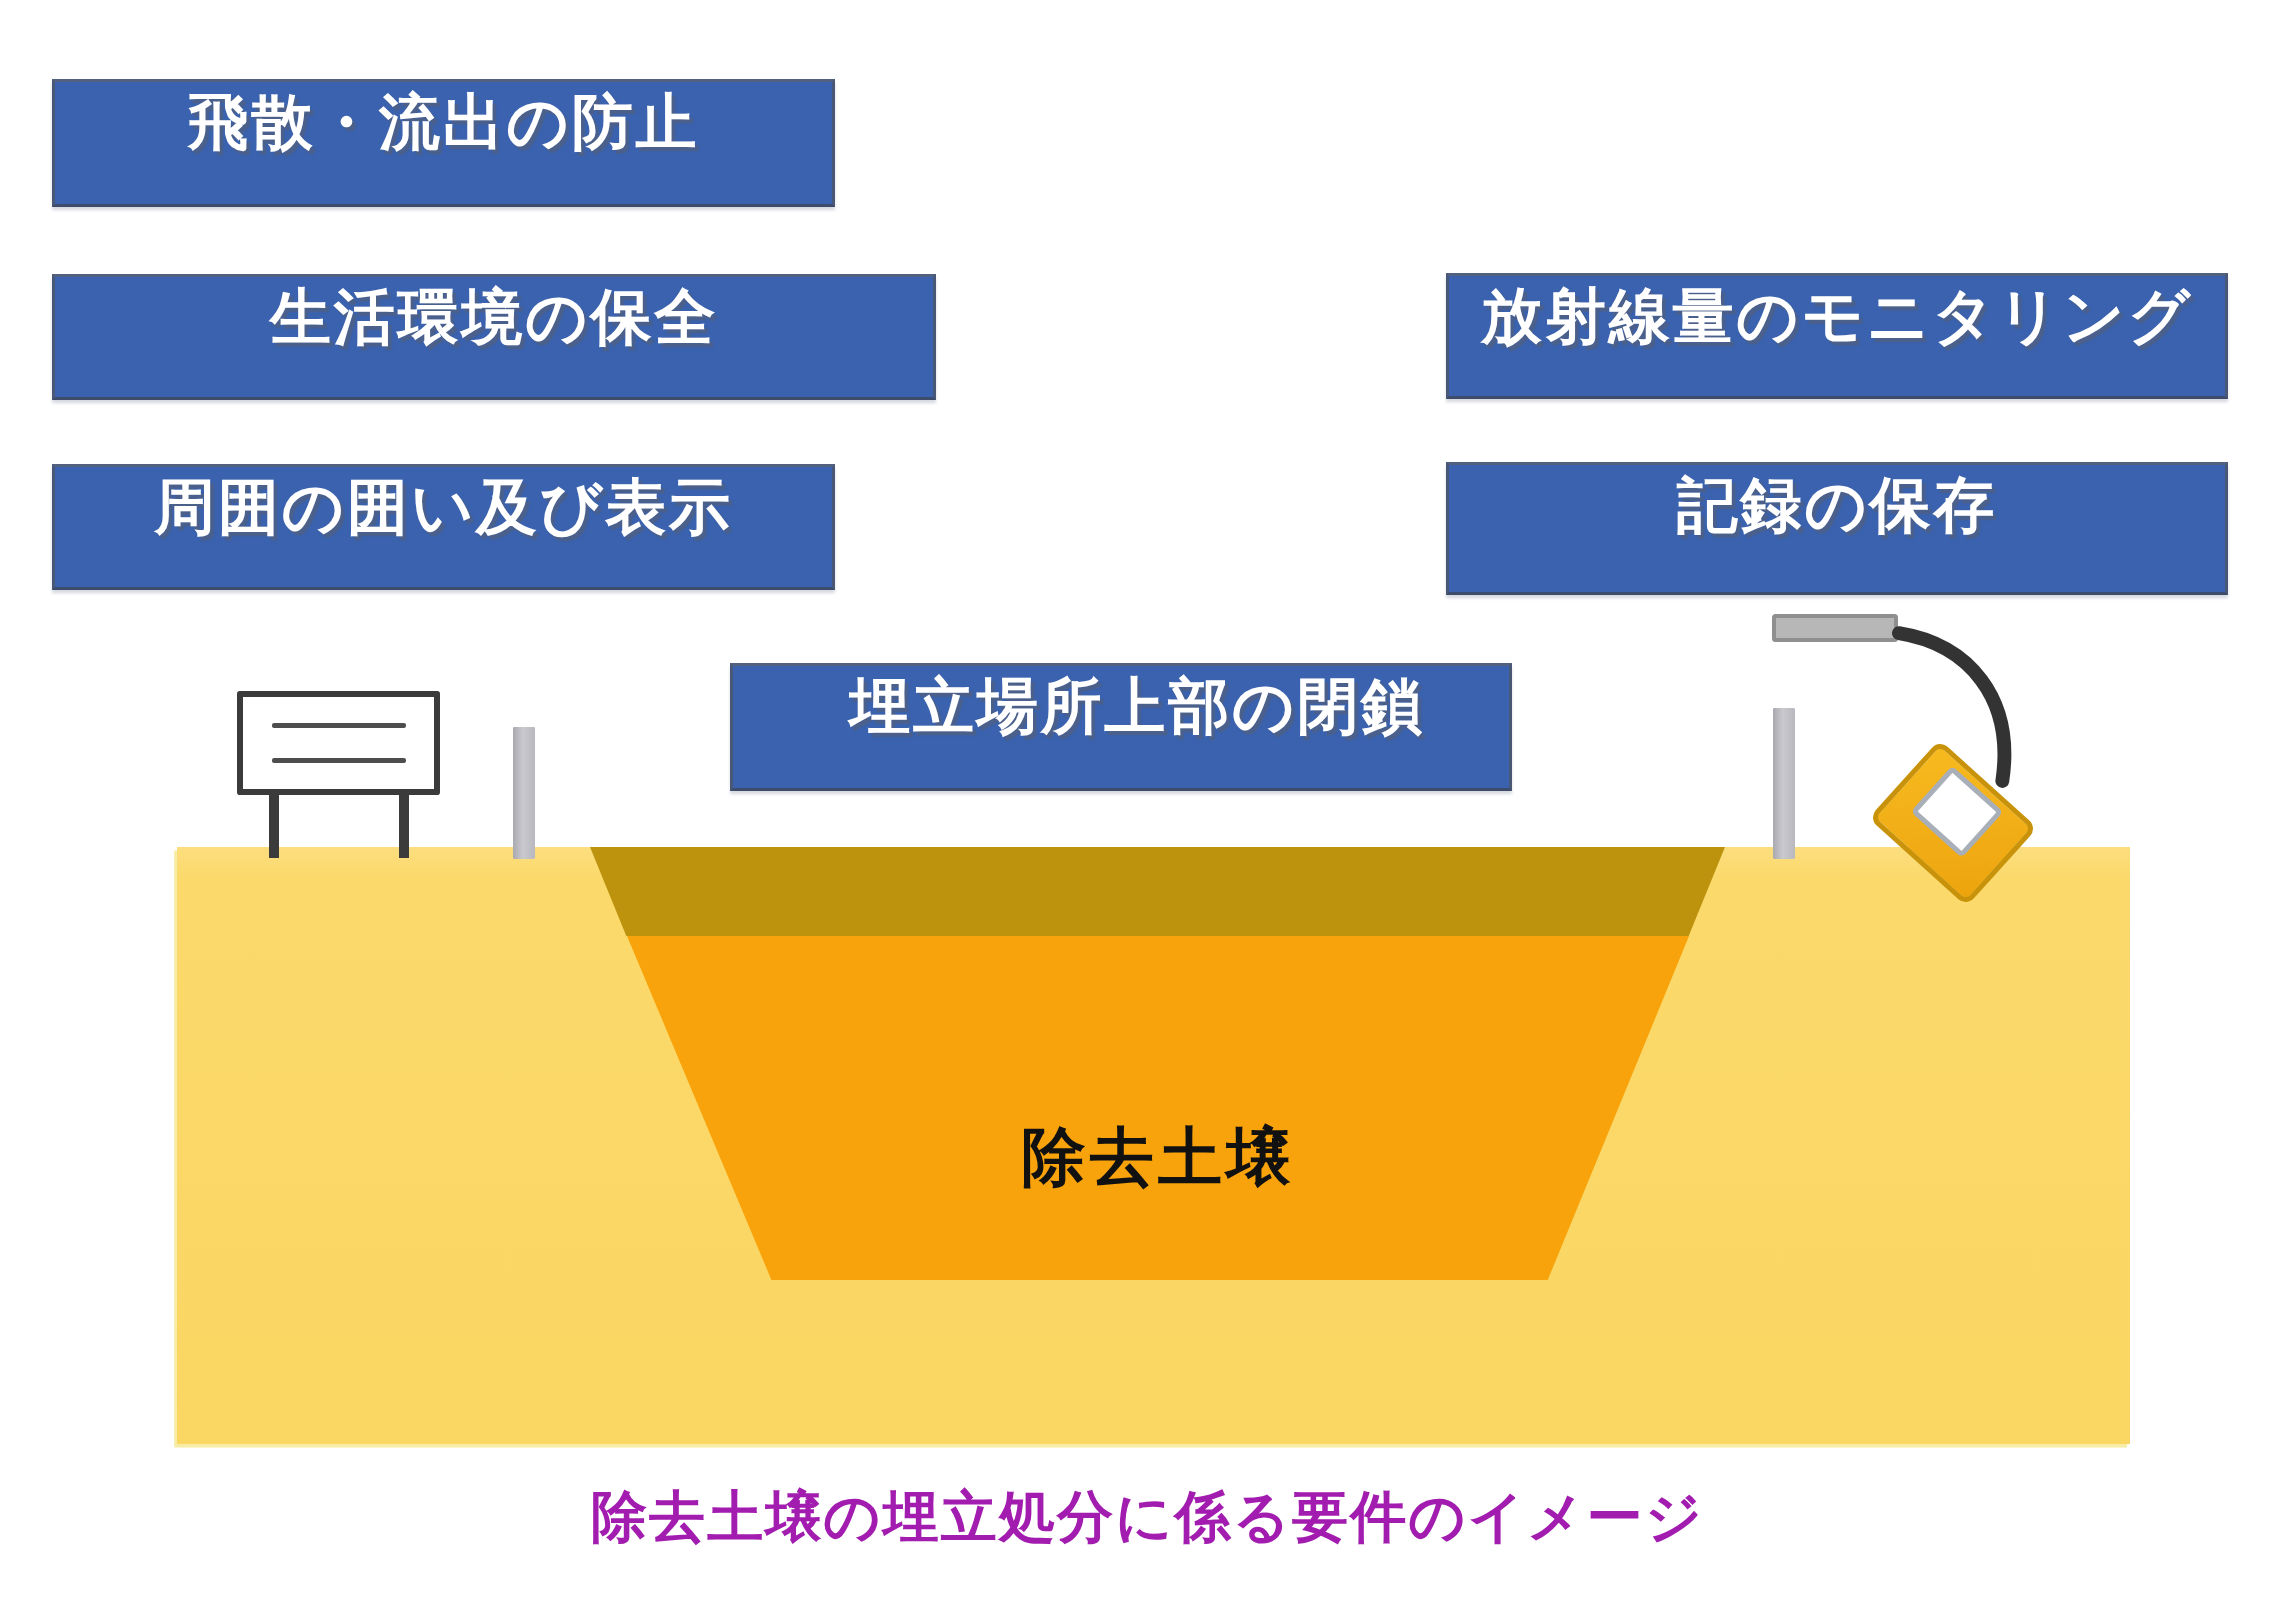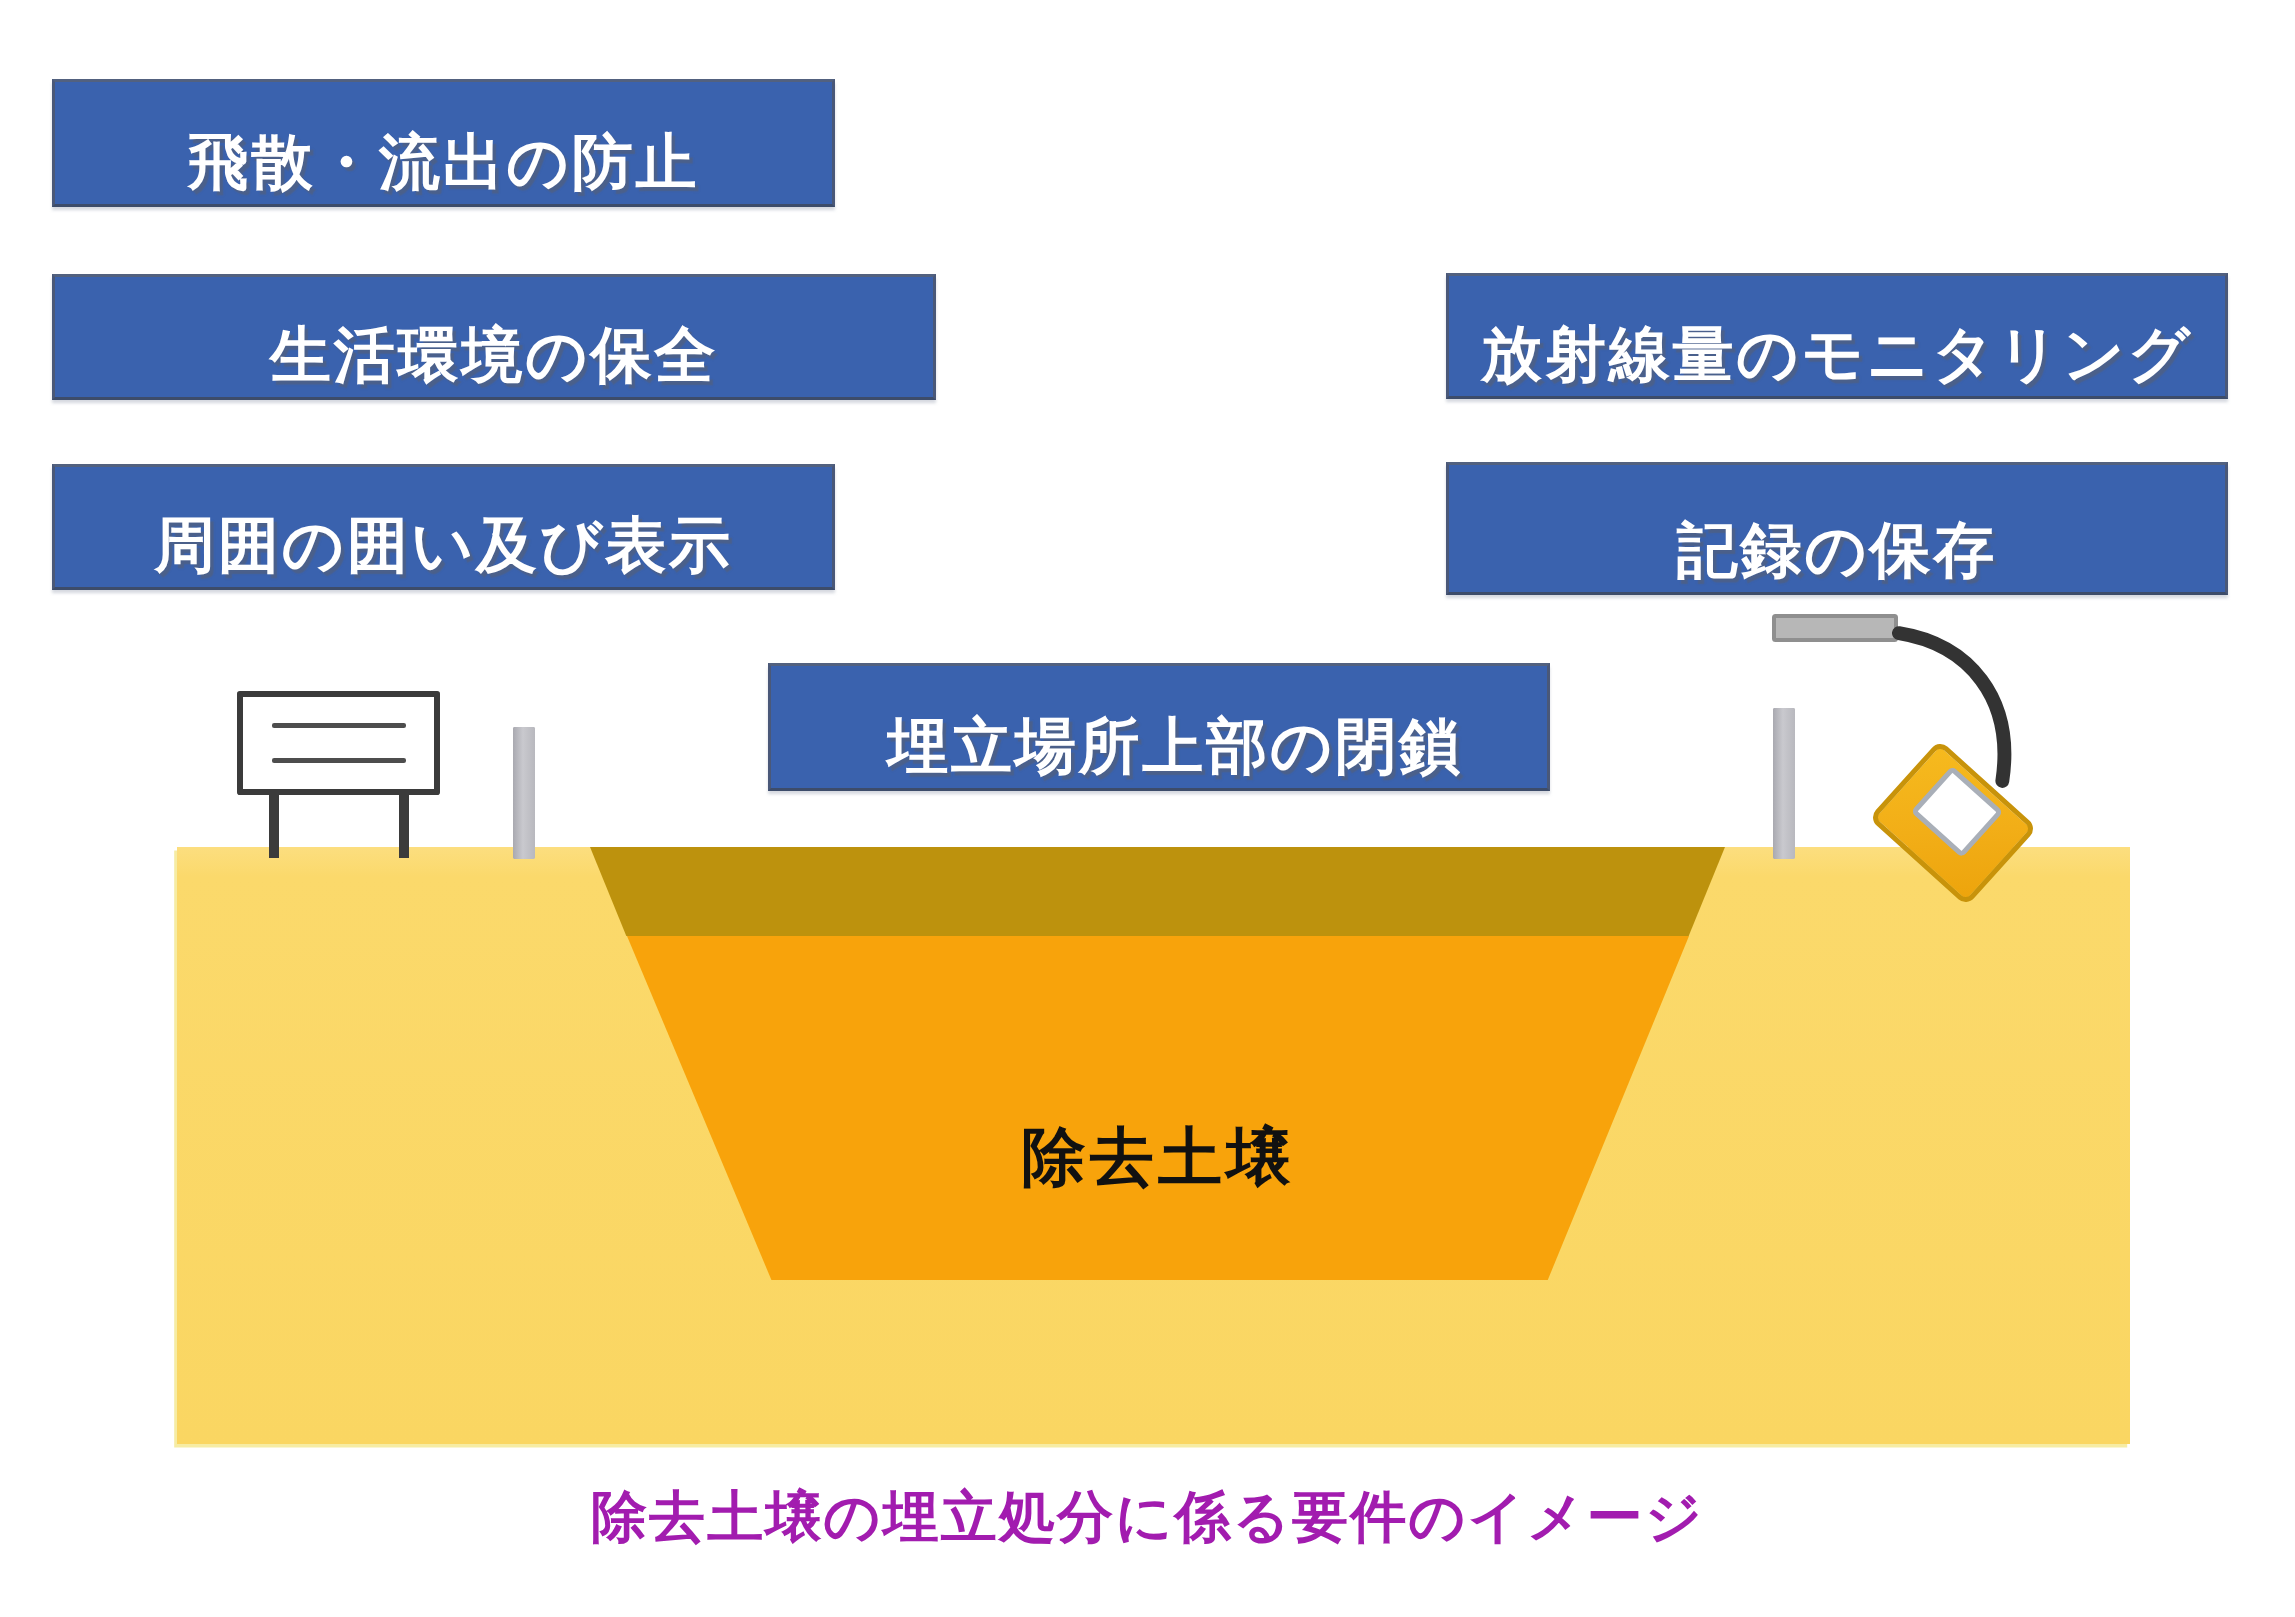--- a/index.html
+++ b/index.html
@@ -14,21 +14,21 @@
   .abs{position:absolute;}
   
   .label-box{
     position:absolute;
     background:#3A62AE;
     border:3.5px solid #4A5878;
     border-bottom-color:#3D4C6A;
     border-top-color:#52617F;
     box-shadow:0 3.5px 2.8px rgba(140,150,170,0.35);
     display:flex;
-    align-items:flex-end;
+    align-items:flex-start;
     justify-content:center;
     box-sizing:border-box;
   }
   .label-box .txt{
     color:#ffffff;
     font-weight:bold;
     font-size:61px;
     letter-spacing:2.8px;
     text-shadow:3.5px 3.5px 1.4px rgba(90,95,110,0.55);
     white-space:nowrap;
@@ -142,21 +142,21 @@
   </div>
 
   <div class="label-box" style="left:1446px;top:273px;width:782px;height:126px;">
     <span class="txt">放射線量のモニタリング</span>
   </div>
 
   <div class="label-box" style="left:1446px;top:462px;width:782px;height:133px;">
     <span class="txt">記録の保存</span>
   </div>
 
-  <div class="label-box" style="left:768px;top:663px;width:782px;height:128px;padding-left:32px;">
+  <div class="label-box" style="left:730px;top:663px;width:782px;height:128px;padding-left:32px;">
     <span class="txt">埋立場所上部の閉鎖</span>
   </div>
 
   <div class="ground"></div>
 
   <div class="cover-band"></div>
 
   <div class="removed-soil"></div>
 
 

